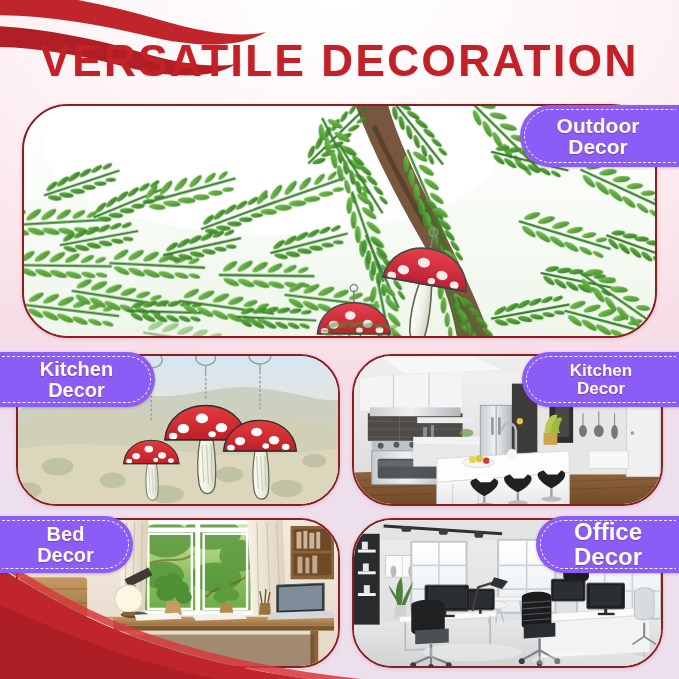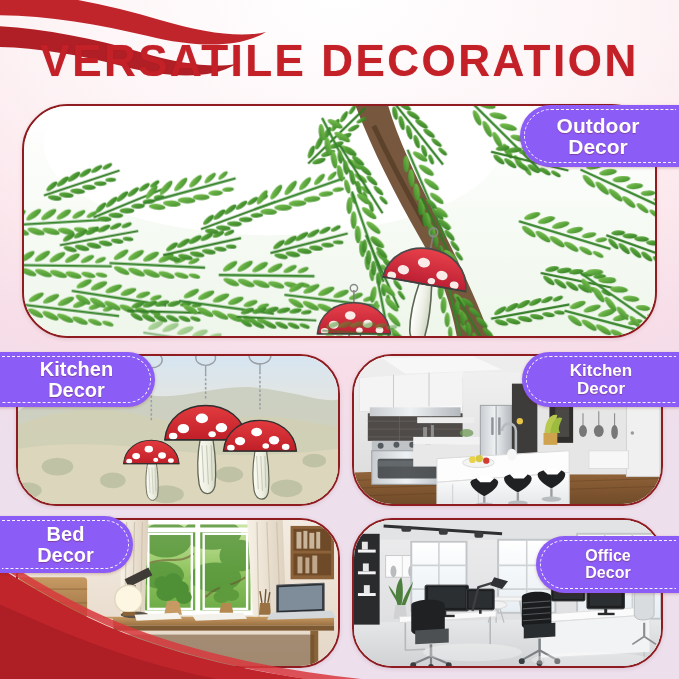--- a/index.html
+++ b/index.html
@@ -85,23 +85,22 @@
   }
   #badge-kitchen::after { border-radius:26px 0 0 26px; border-right:none; }
 
   #badge-bedroom {
     left:-2px; top:516px; width:135px; height:57px; font-size:20px;
     border-radius:0 30px 30px 0;
   }
   #badge-bedroom::after { border-radius:0 26px 26px 0; border-left:none; }
 
   #badge-office {
-    left:536px; top:516px; width:144px; height:57px; font-size:16px;
+    left:536px; top:516px; width:144px; height:57px; font-size:24px;
     border-radius:30px 0 0 30px;
-    margin-top:20px;
   }
   #badge-office::after { border-radius:26px 0 0 26px; border-right:none; }
 </style>
 </head>
 <body>
 
 <div class="title">VERSATILE DECORATION</div>
 
 <svg class="ribbons-tl" viewBox="0 0 330 110" aria-hidden="true">
   <path d="M-20,6 C40,2 110,16 170,34 C215,47 250,52 276,46 C250,62 206,62 158,50 C100,36 36,26 -20,30 Z" fill="#c0252b"></path>

